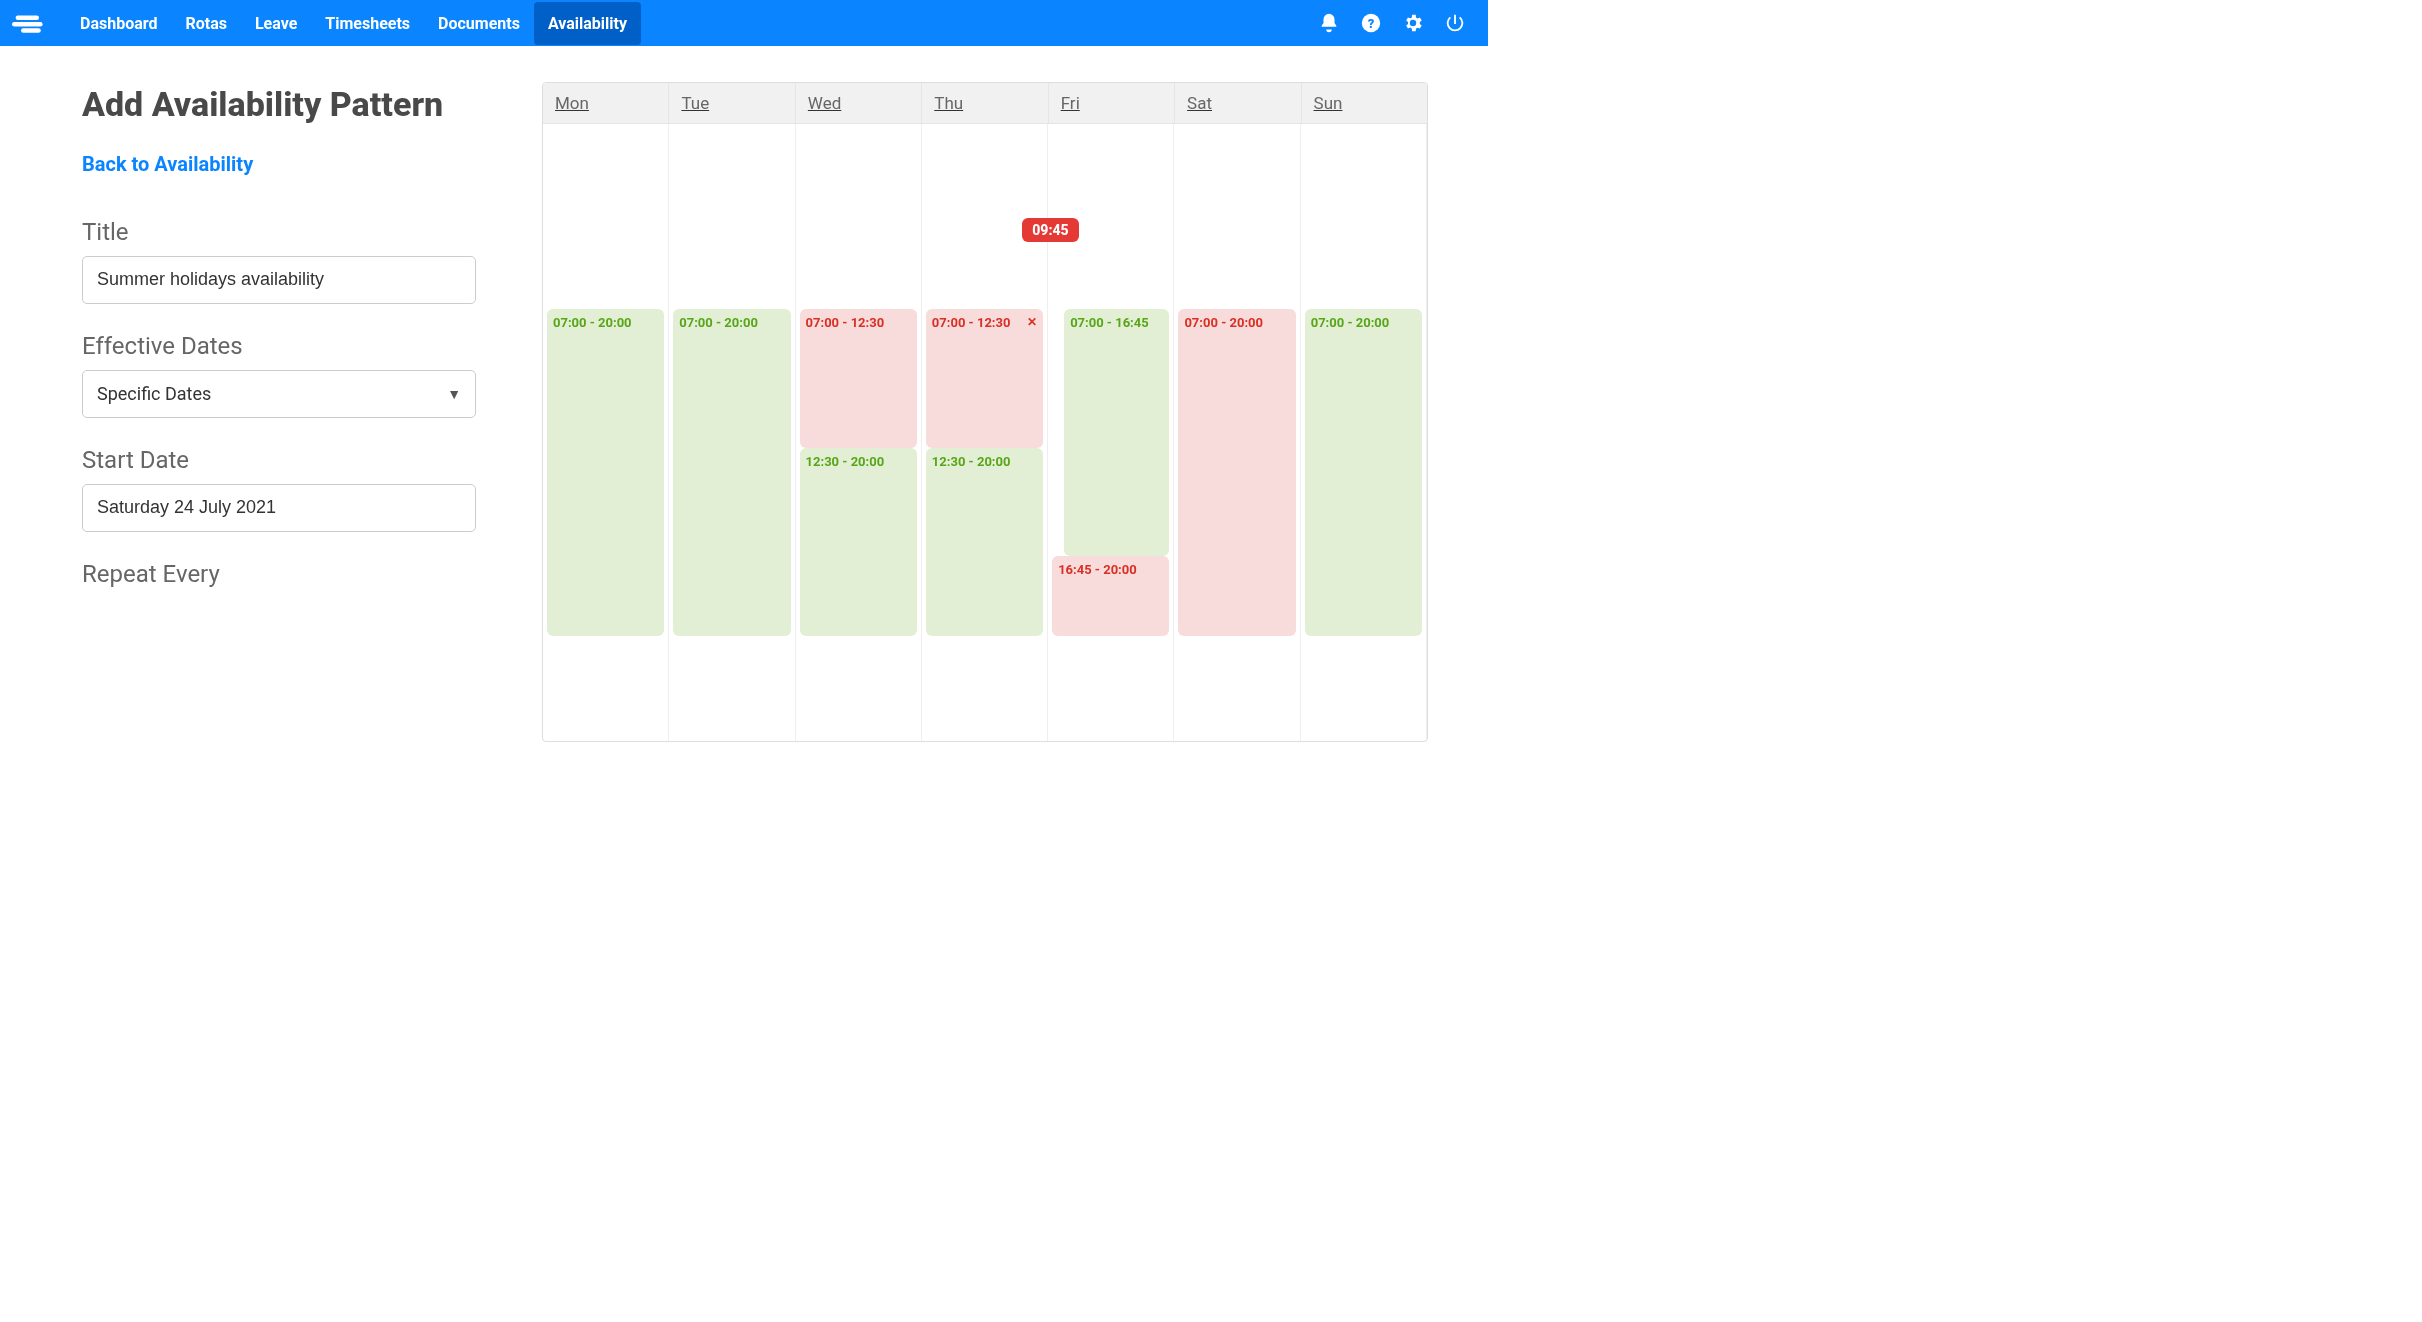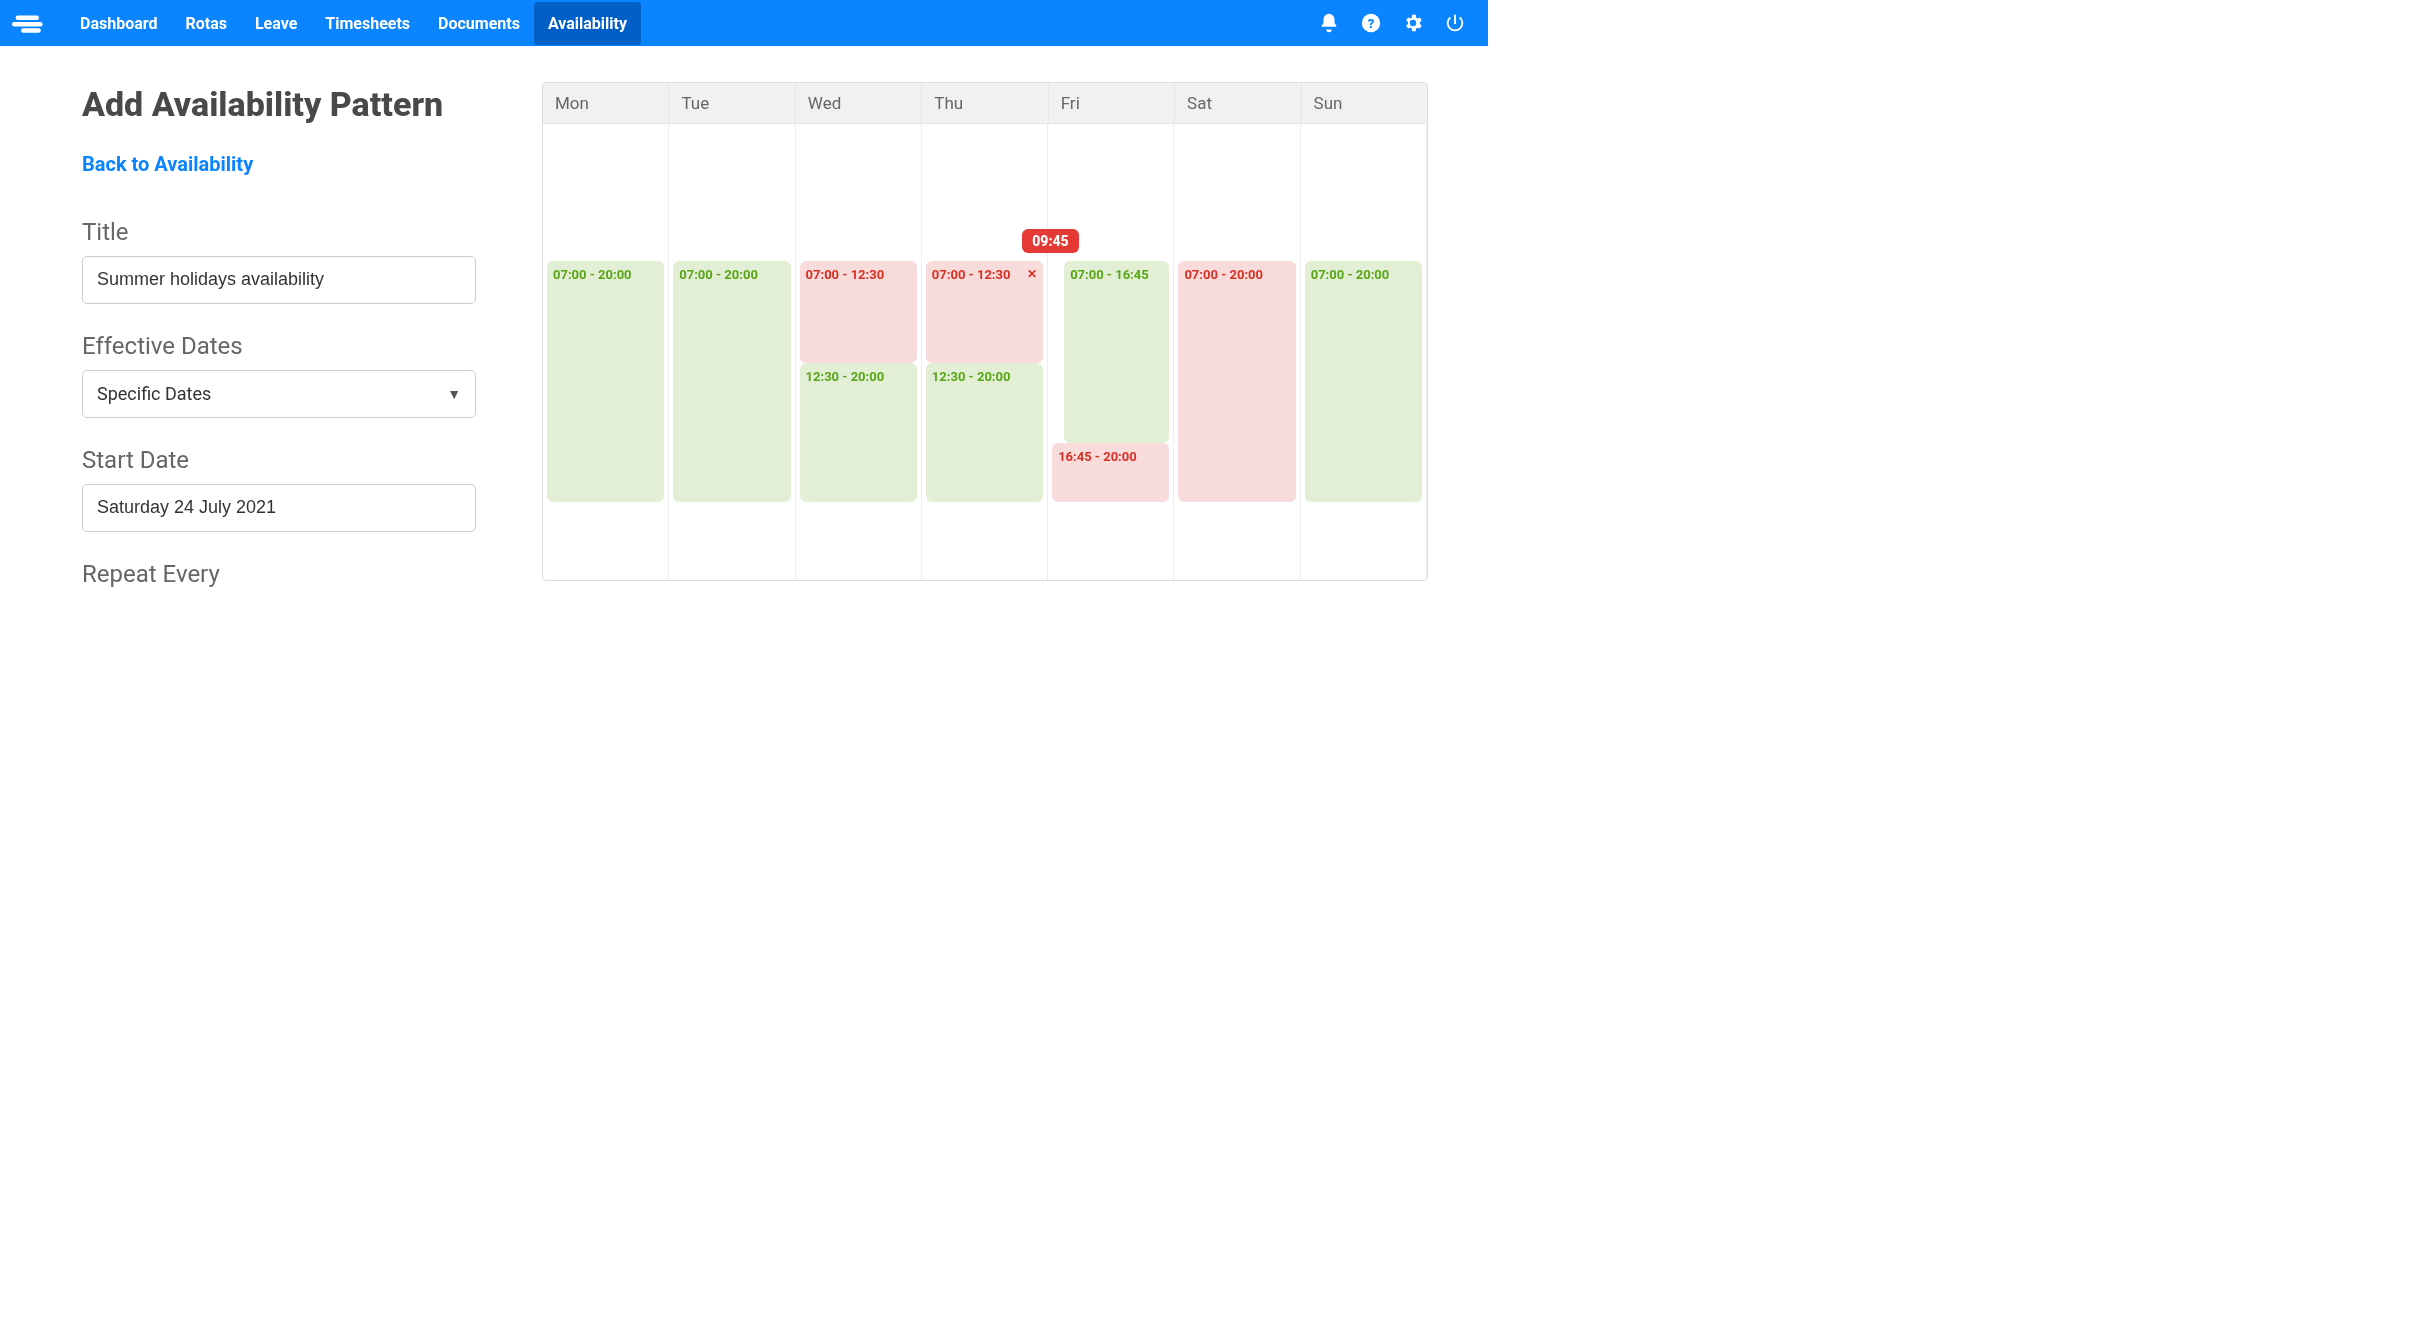--- a/index.html
+++ b/index.html
@@ -99,23 +99,24 @@
   }
   .chev { font-size: 14px; color: #555; }
 
   
   .calendar-wrap { width: 886px; }
   .calendar {
     border: 1px solid #ddd;
     border-radius: 4px;
     overflow: hidden;
     width: 100%;
-    height: 499px;
+    height: 660px;
     display: flex;
     flex-direction: column;
+    text-decoration: underline;
   }
   .cal-header {
     display: flex;
     background: #f1f1f1;
     border-bottom: 1px solid #e5e5e5;
   }
   .cal-head-cell {
     flex: 1;
     padding: 10px 12px;
     font-size: 17px;
@@ -303,17 +304,17 @@
           <div class="cal-col">
             <div class="block avail" style="top: 30%; height: 40%; margin-left: 12px;">07:00 - 16:45</div>
             <div class="block unavail" style="top: 70%; height: 13%;">16:45 - 20:00</div>
           </div>
           <div class="cal-col">
             <div class="block unavail" style="top: 30%; height: 53%;">07:00 - 20:00</div>
           </div>
           <div class="cal-col">
             <div class="block avail" style="top: 30%; height: 53%;">07:00 - 20:00</div>
           </div>
-          <div class="badge-time" id="time-badge" style="left: 479.286px; top: 105px; text-align: right;">09:45</div>
+          <div class="badge-time" id="time-badge" style="left: 479.286px; top: 94px; text-align: right;">09:45</div>
         </div>
     </div>
   </div>
 </div>
 
 </body></html>

